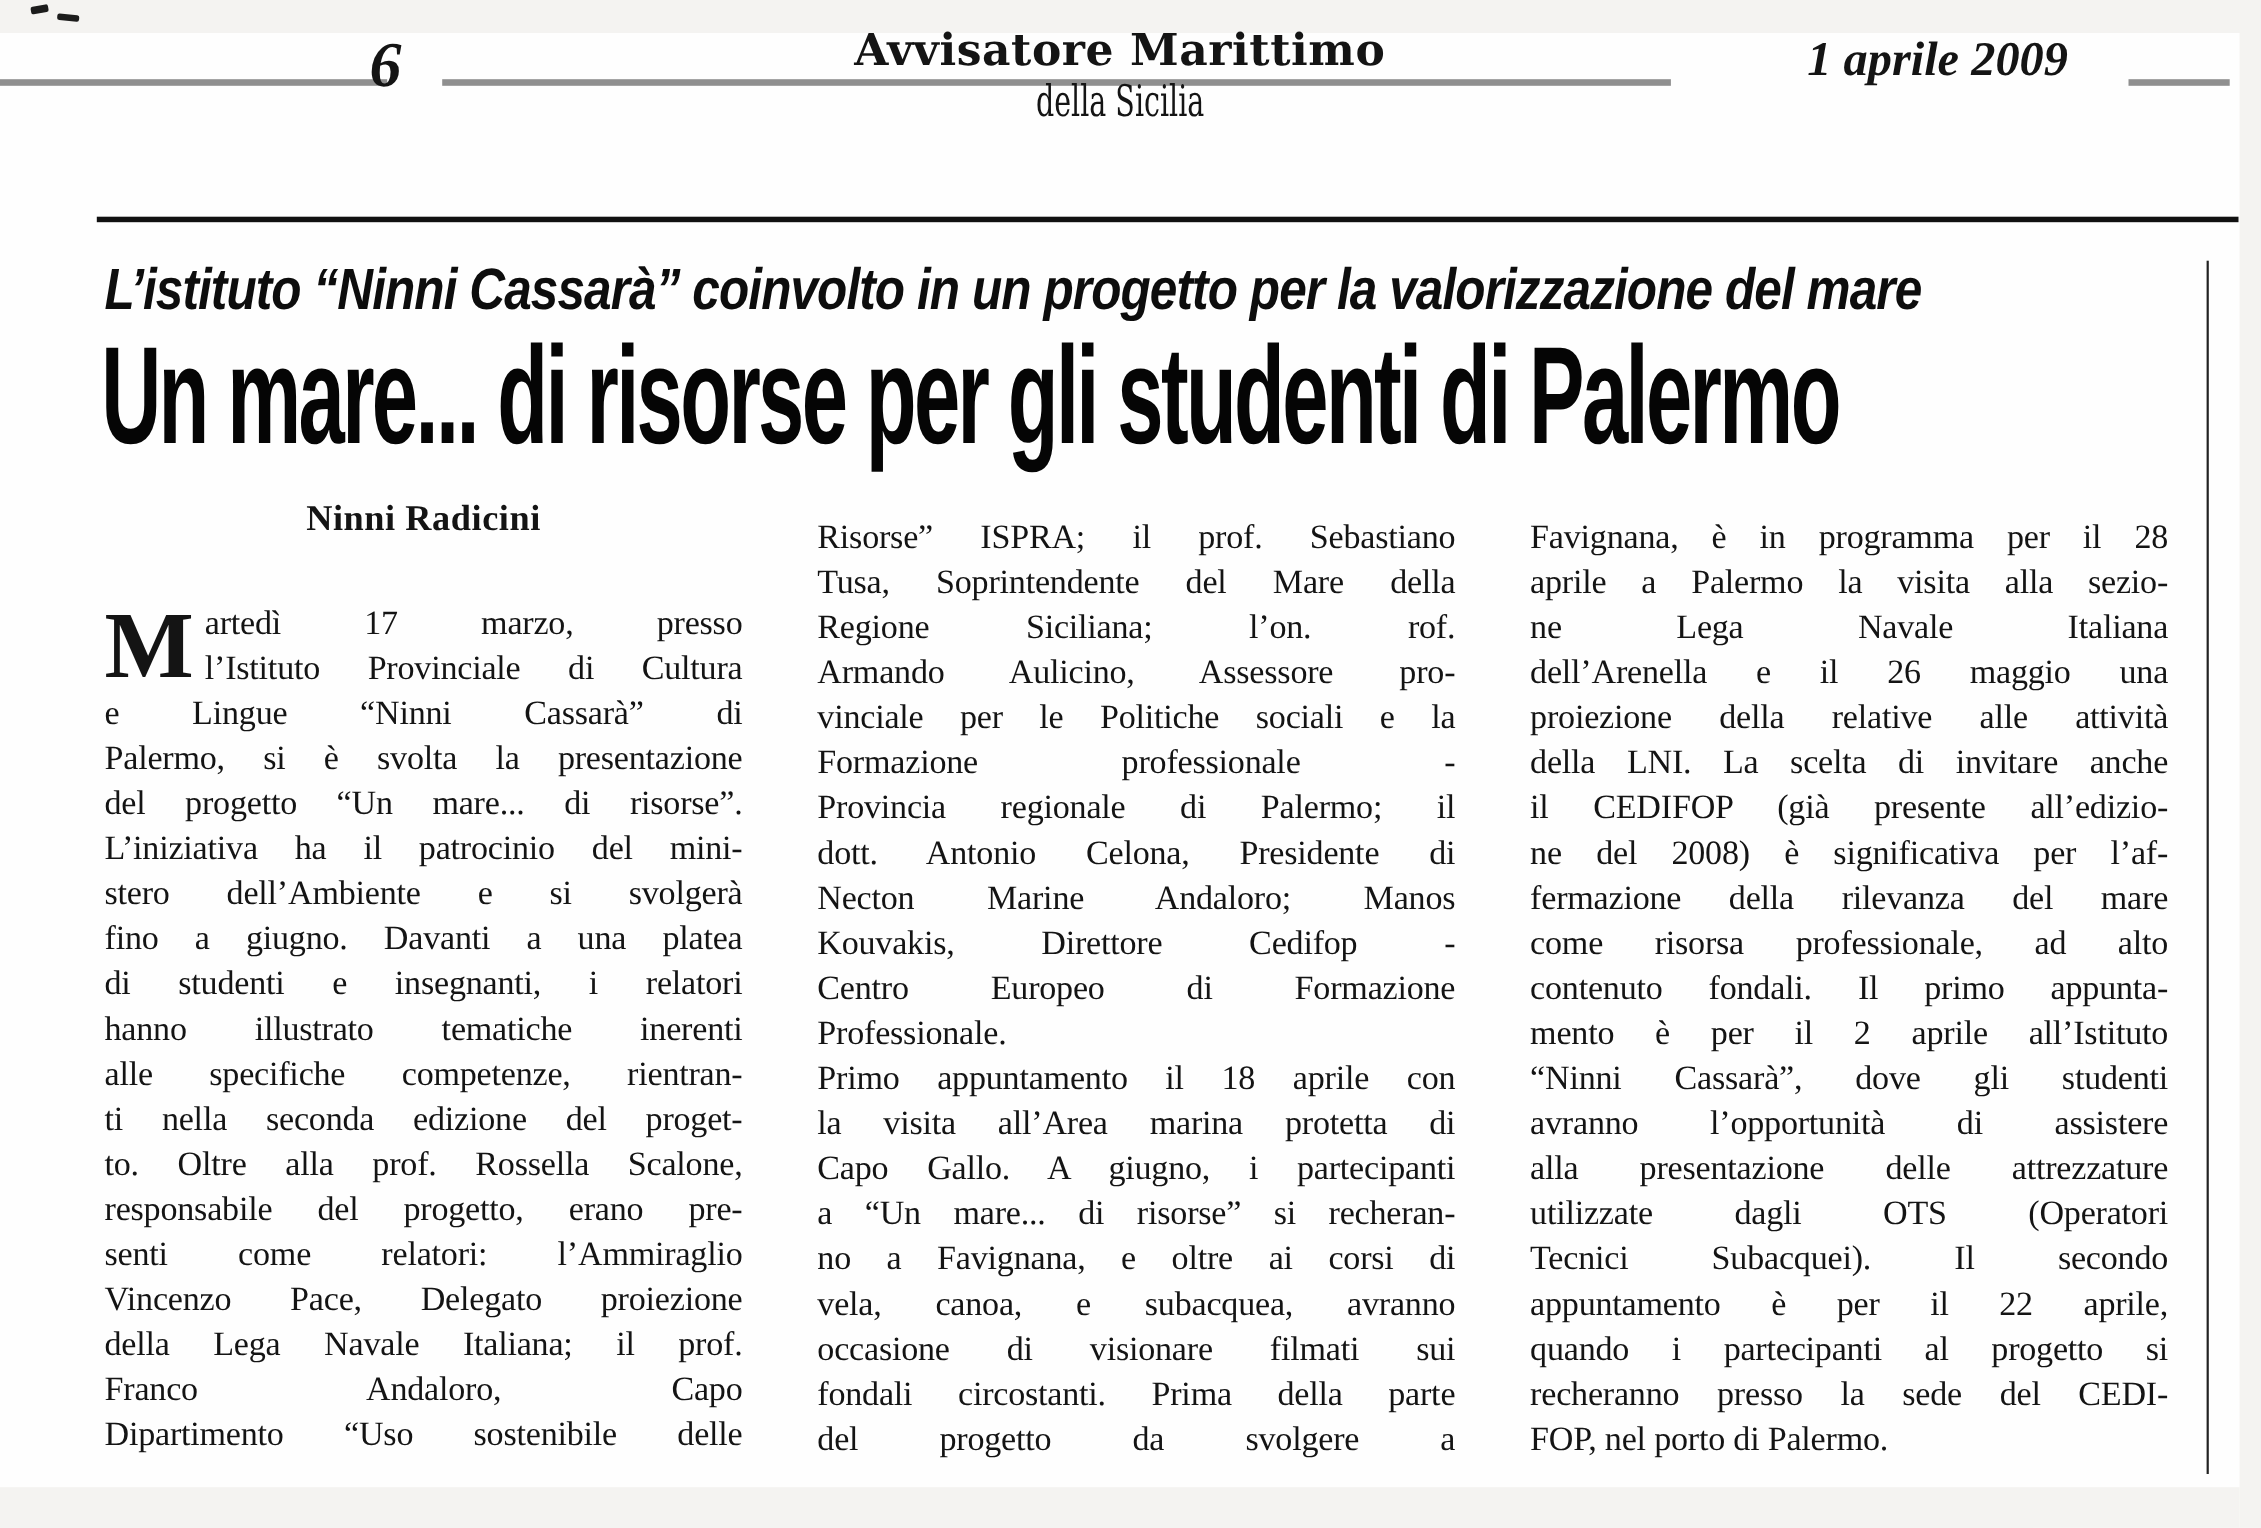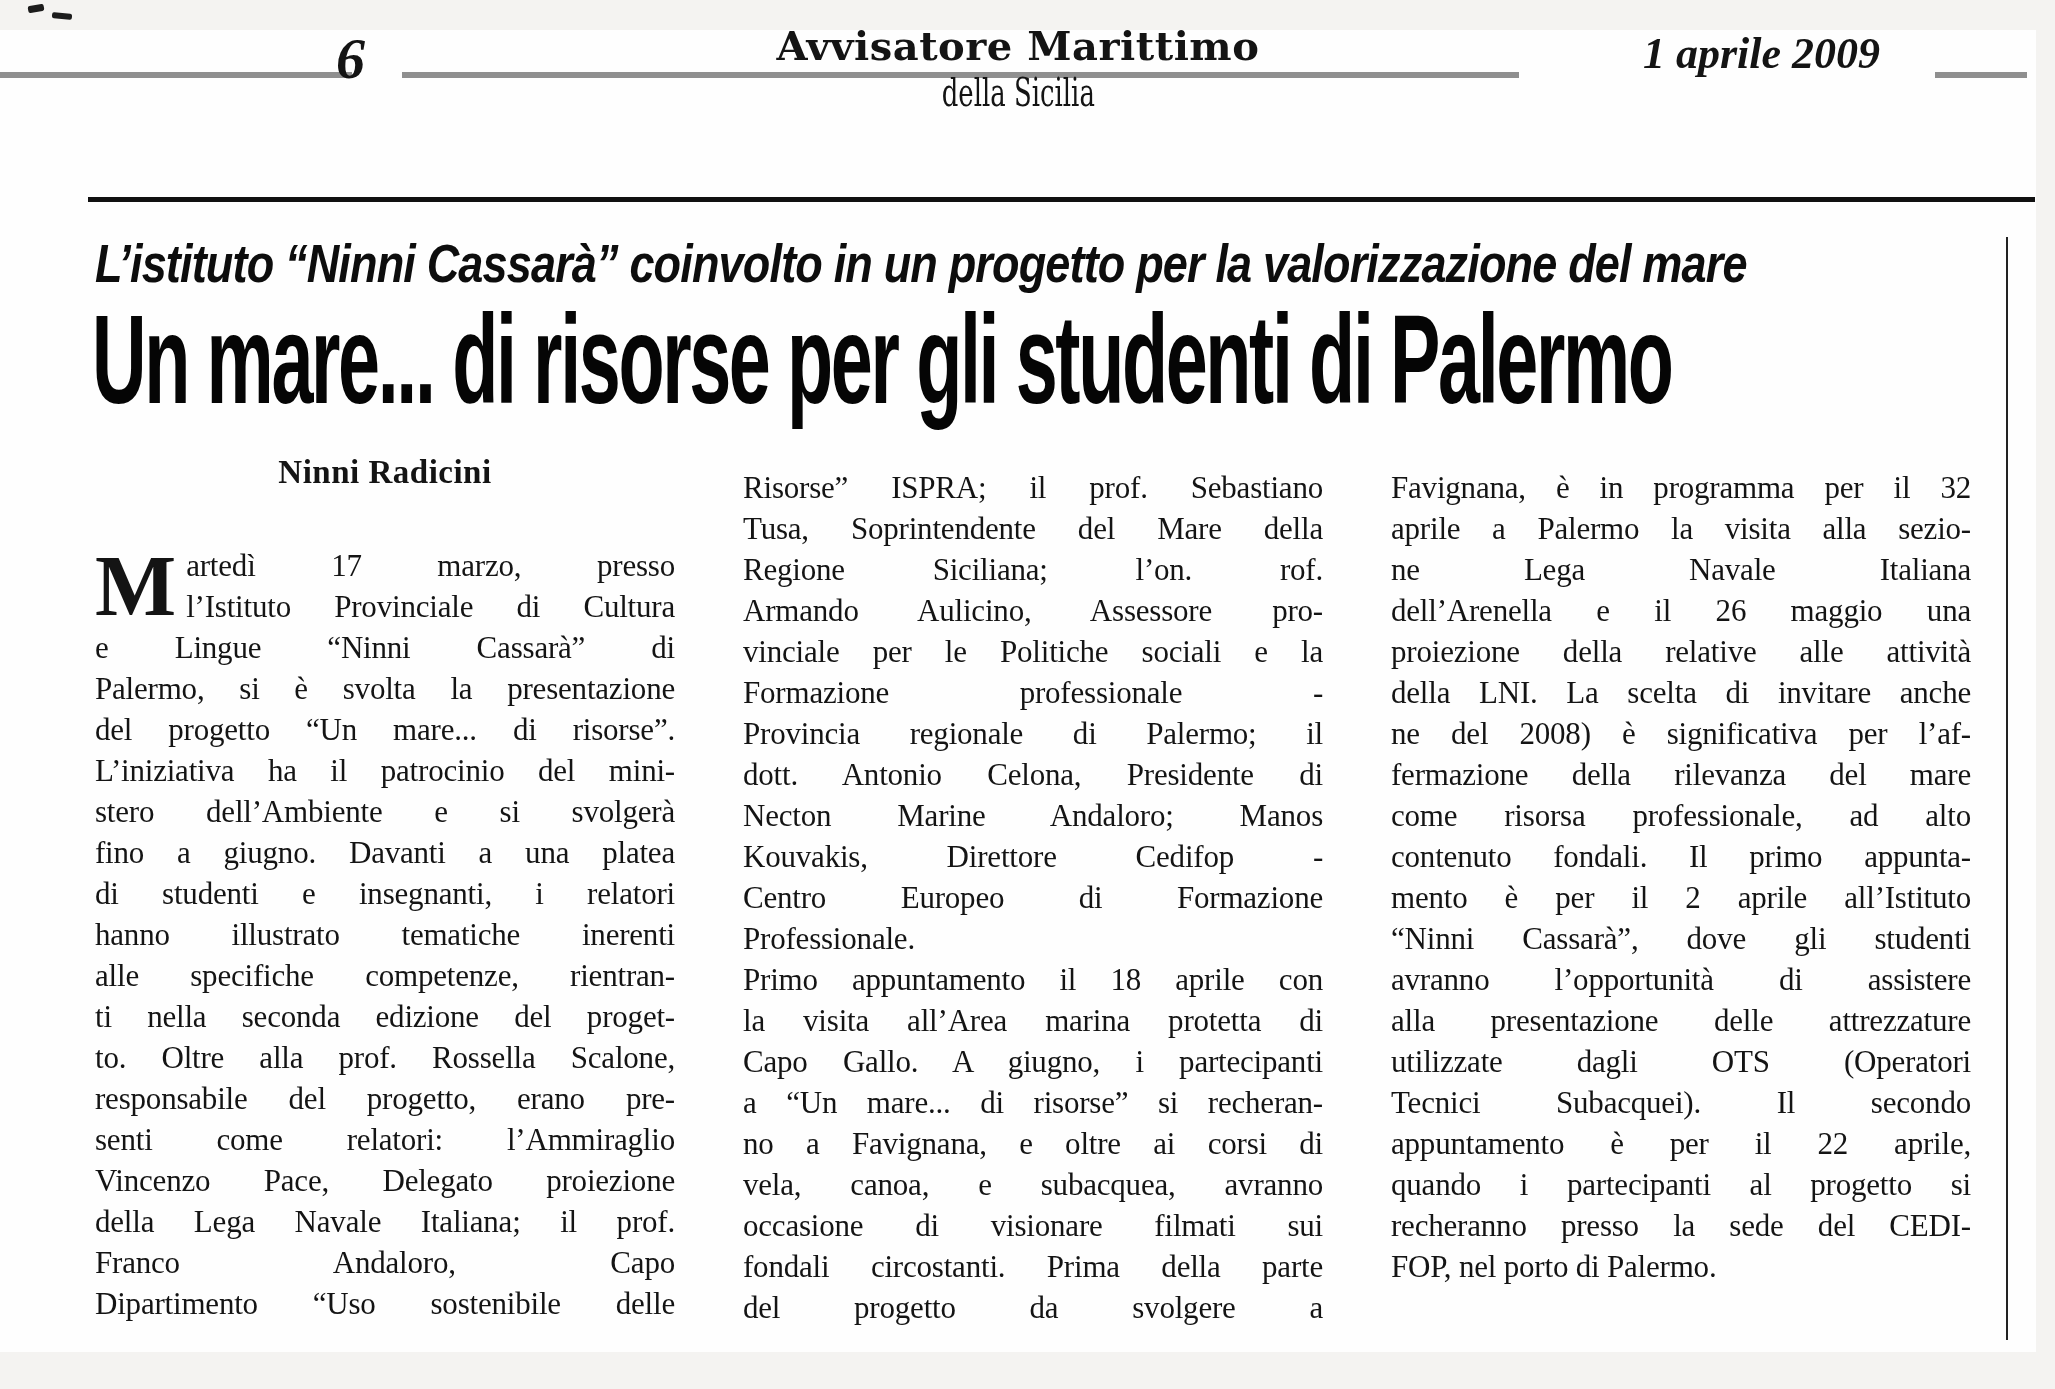--- a/index.html
+++ b/index.html
@@ -156,26 +156,27 @@
           <div class="line">a “Un mare... di risorse” si recheran-</div>
           <div class="line">no a Favignana, e oltre ai corsi di</div>
           <div class="line">vela, canoa, e subacquea, avranno</div>
           <div class="line">occasione di visionare filmati sui</div>
           <div class="line">fondali circostanti. Prima della parte</div>
           <div class="line">del progetto da svolgere a</div>
         </div>
     </div>
     <div class="col c3">
       <div class="colbody">
-          <div class="line">Favignana, è in programma per il 32</div>
+          <div class="line">Favignana, è in programma per il 28</div>
           <div class="line">aprile a Palermo la visita alla sezio-</div>
           <div class="line">ne Lega Navale Italiana</div>
           <div class="line">dell’Arenella e il 26 maggio una</div>
           <div class="line">proiezione della relative alle attività</div>
           <div class="line">della LNI. La scelta di invitare anche</div>
+          <div class="line">il CEDIFOP (già presente all’edizio-</div>
           <div class="line">ne del 2008) è significativa per l’af-</div>
           <div class="line">fermazione della rilevanza del mare</div>
           <div class="line">come risorsa professionale, ad alto</div>
           <div class="line">contenuto fondali. Il primo appunta-</div>
           <div class="line">mento è per il 2 aprile all’Istituto</div>
           <div class="line">“Ninni Cassarà”, dove gli studenti</div>
           <div class="line">avranno l’opportunità di assistere</div>
           <div class="line">alla presentazione delle attrezzature</div>
           <div class="line">utilizzate dagli OTS (Operatori</div>
           <div class="line">Tecnici Subacquei). Il secondo</div>

